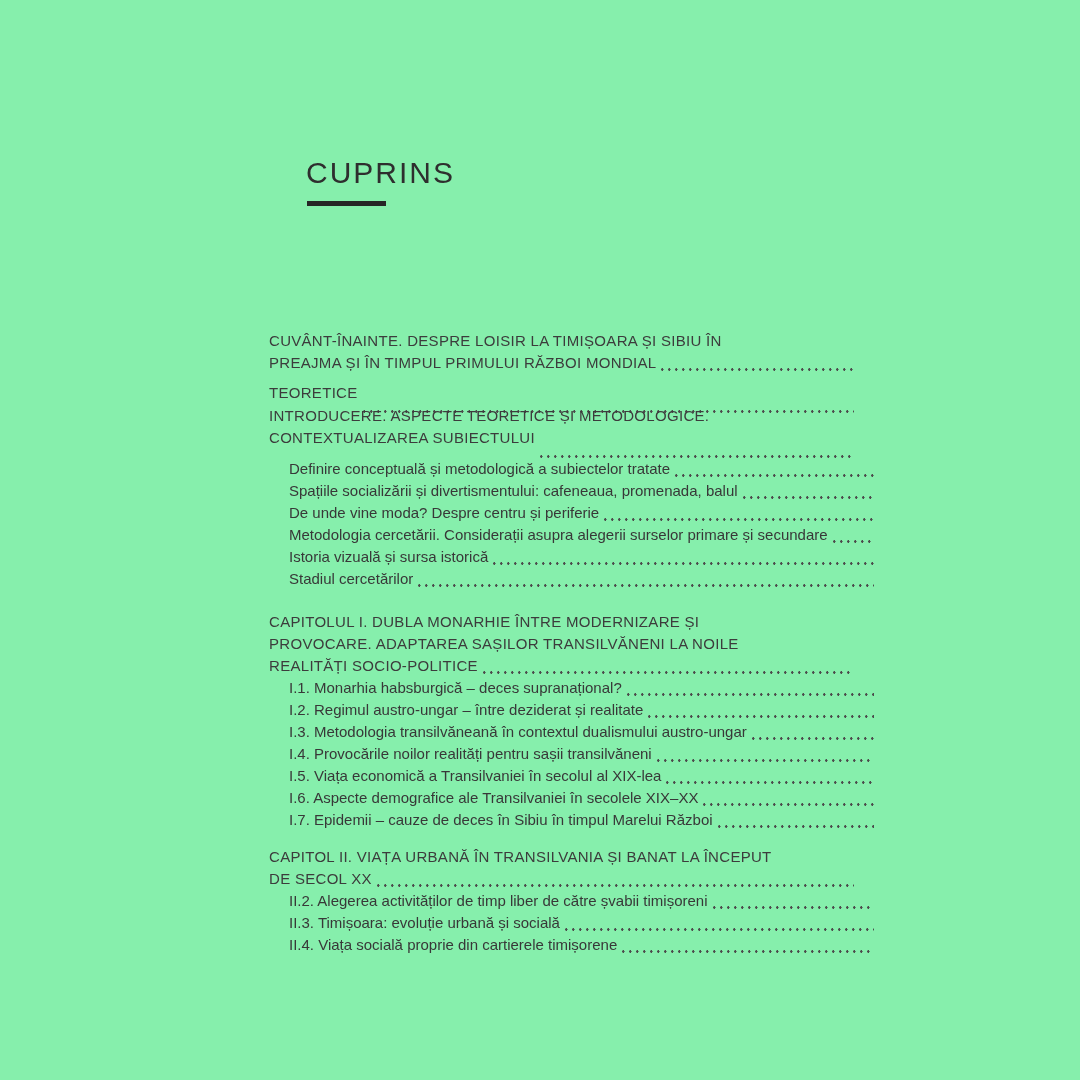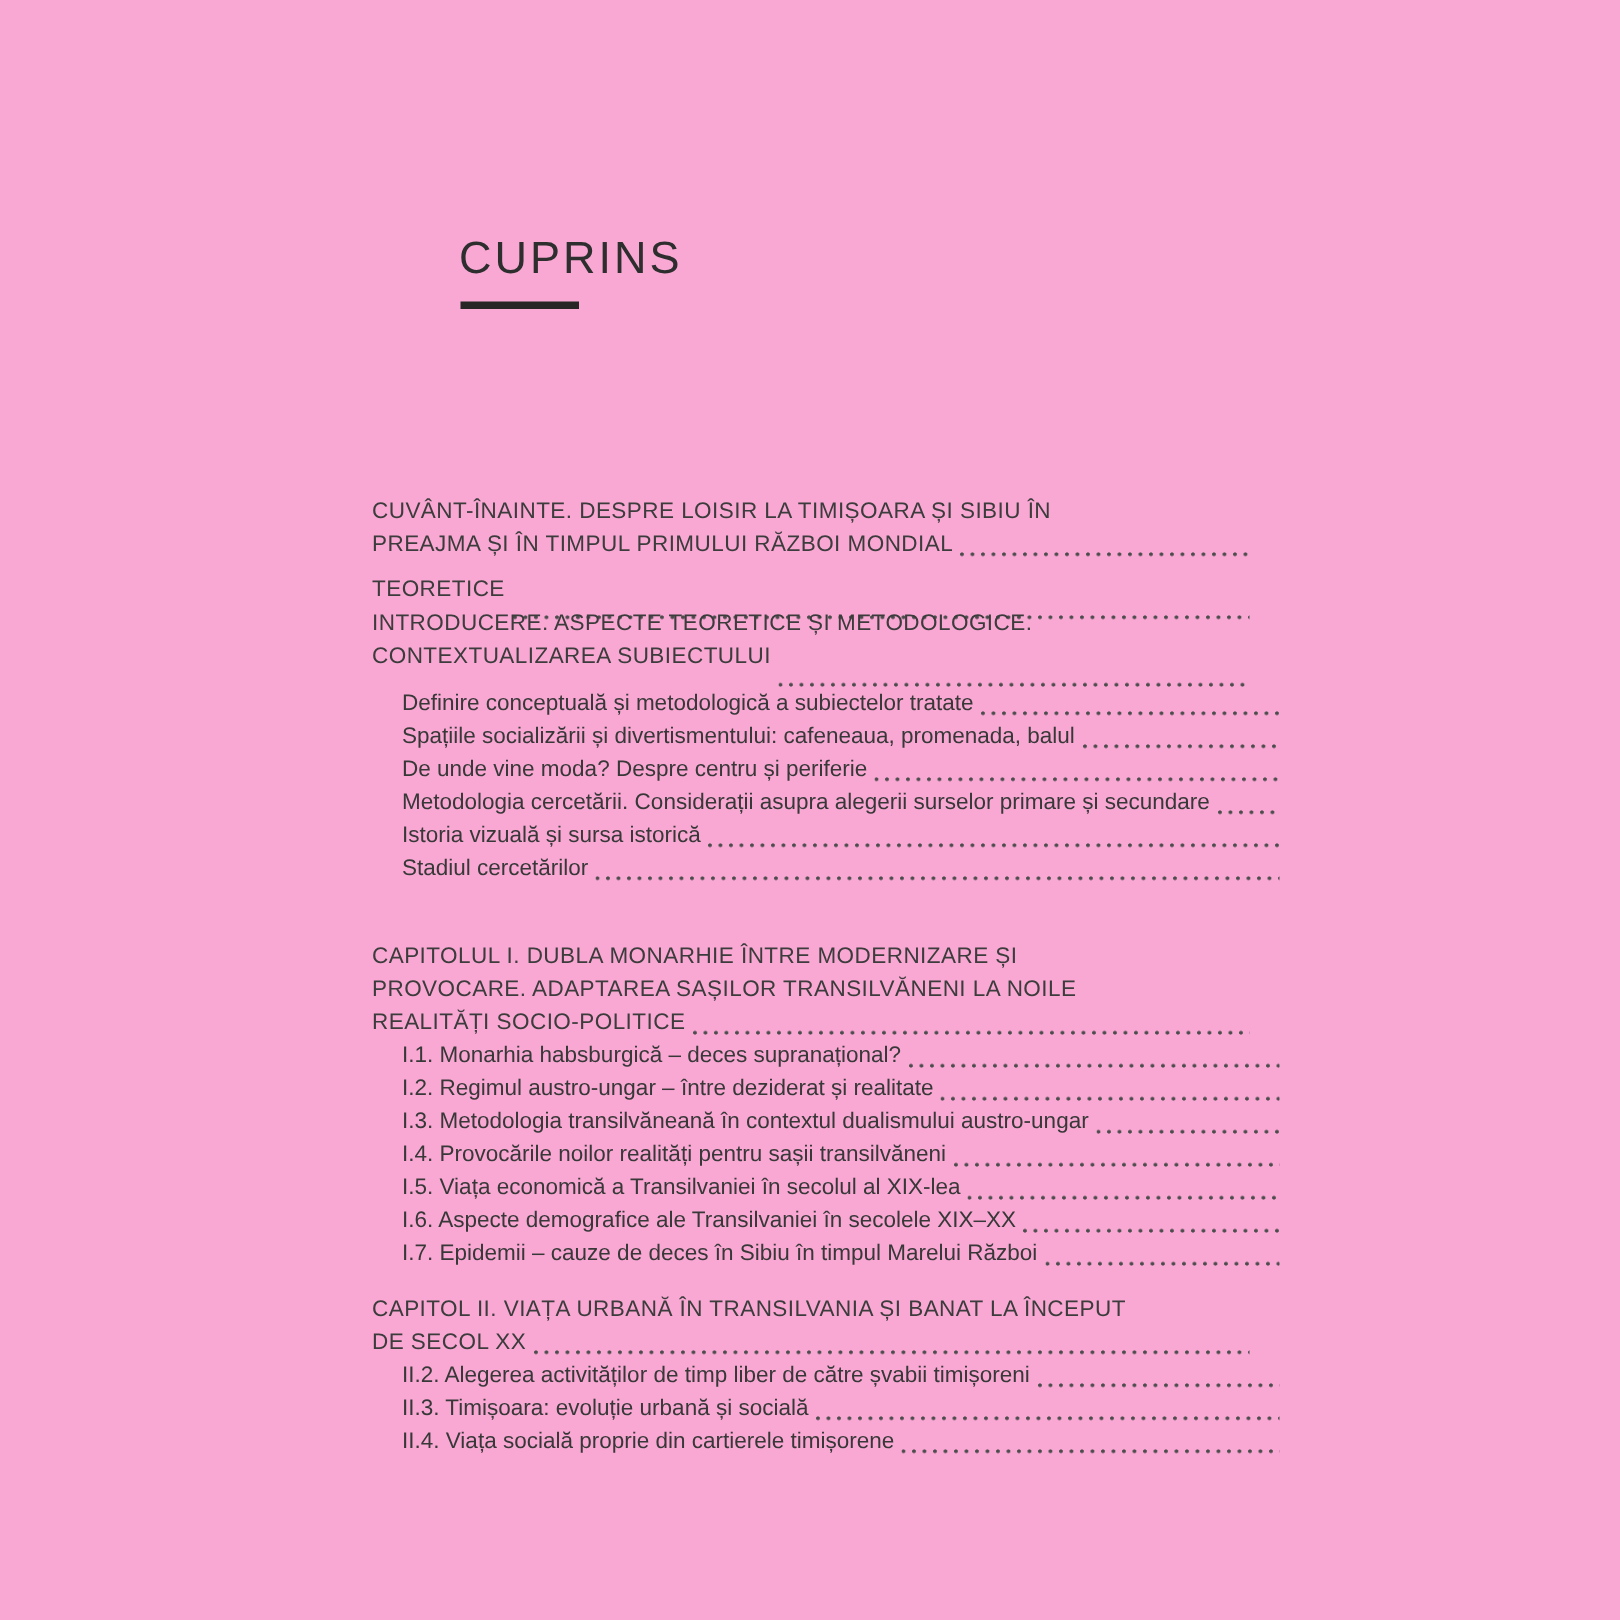--- a/index.html
+++ b/index.html
@@ -9,21 +9,21 @@
     height: 1080px;
     background: #ffffff;
     font-family: "Liberation Sans", "DejaVu Sans", sans-serif;
     overflow: hidden;
   }
 
   .page {
     position: relative;
     width: 1080px;
     height: 1080px;
-    background: #f9a8d4;
+    background: #86efac;
   }
 
   
   .title {
     position: absolute;
     left: 306px;
     top: 158px;
     font-size: 30px;
     font-weight: 400;
     letter-spacing: 2px;
@@ -36,21 +36,21 @@
     left: 307px;
     top: 201px;
     width: 79px;
     height: 5px;
     background: #262626;
   }
 
   
   .toc {
     position: absolute;
-    left: 248px;
+    left: 269px;
     top: 330px;
     width: 585px;
     color: #3a3a3a;
   }
 
   .entry { width: 100%; }
 
   .entry .line {
     line-height: 22px;
     white-space: nowrap;
@@ -90,21 +90,21 @@
 
   
   .entry.leader-below .leader {
     margin-bottom: -9px;
   }
 
   
   [data-name="toc-entry-argument"]     { margin-top: 8px;  }
   [data-name="toc-entry-introducere"]  { margin-top: 1px; }
   [data-name="toc-entry-definire"]     { margin-top: 9px; text-align: center;  }
-  [data-name="toc-entry-capitolul-1"]  { margin-top: 37px; }
+  [data-name="toc-entry-capitolul-1"]  { margin-top: 21px; }
   [data-name="toc-entry-capitol-2"]    { margin-top: 15px; }
 </style>
 </head>
 <body>
 
 <div class="page" data-name="document-page">
   <div class="title" data-name="page-title">CUPRINS</div>
   <div class="title-rule" data-name="title-underline-rule"></div>
   <div class="toc" data-name="toc">
       <div class="entry section" data-name="toc-entry-cuvant-inainte">

